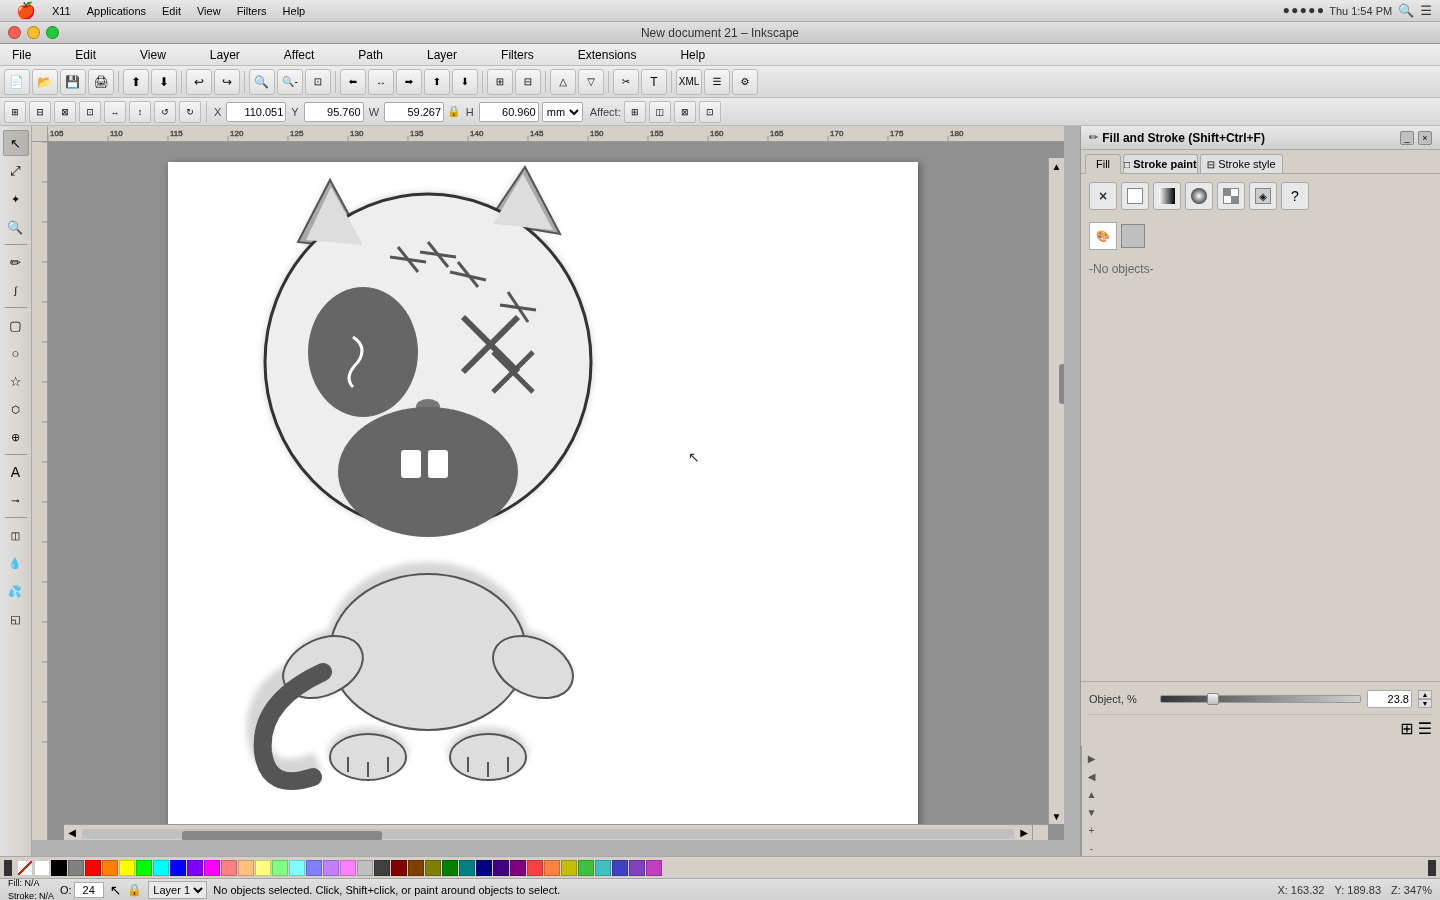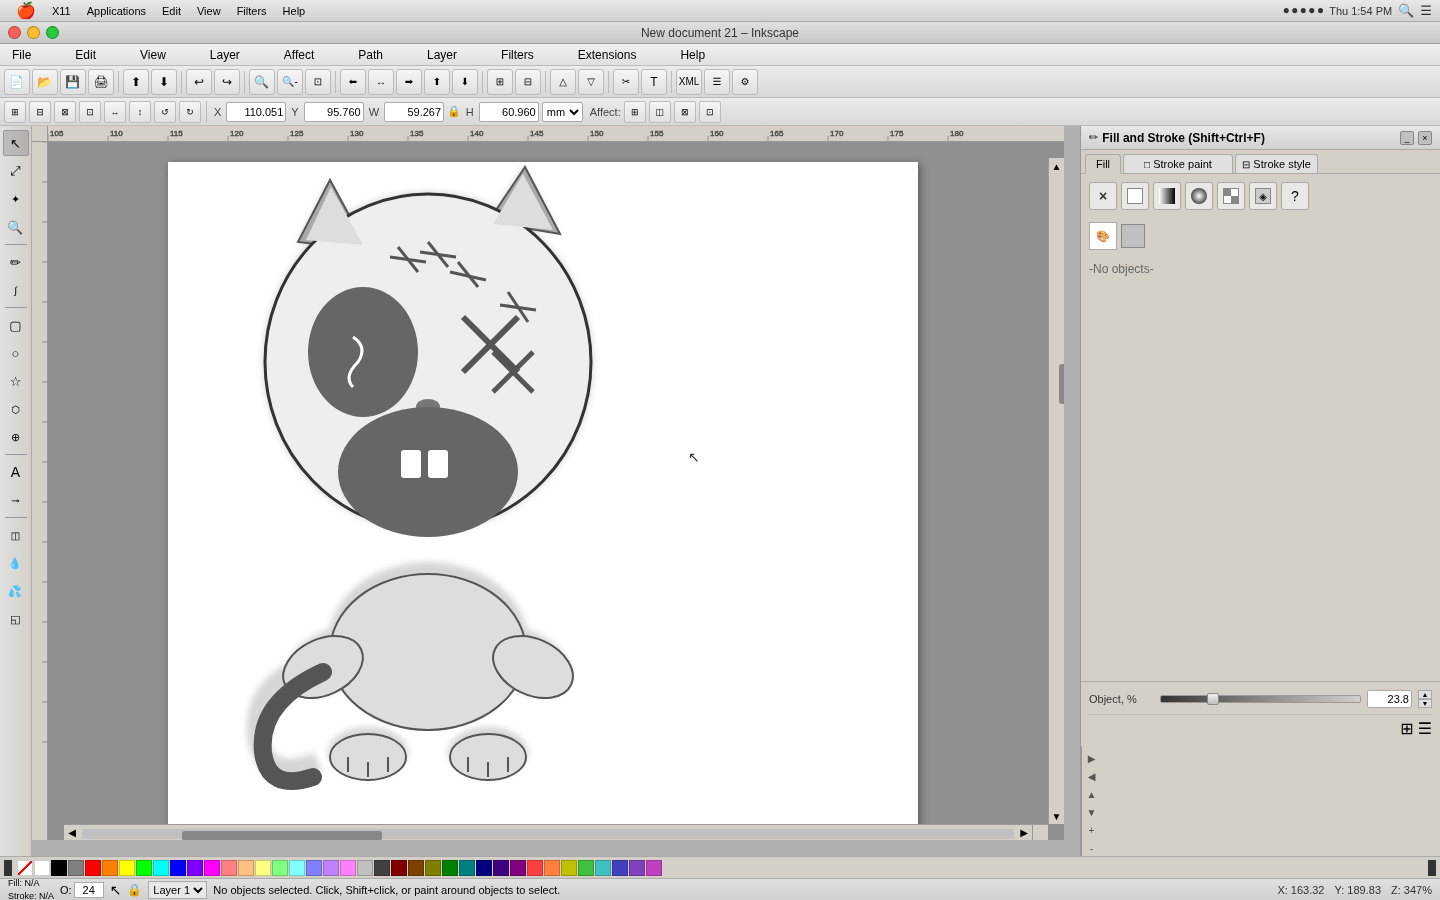--- a/index.html
+++ b/index.html
@@ -708,21 +708,21 @@
           <span id="panel-title">Fill and Stroke (Shift+Ctrl+F)</span>
         </div>
         <div class="panel-btns">
           <div class="panel-btn">_</div>
           <div class="panel-btn">×</div>
         </div>
       </div>
 
       <div id="panel-tabs">
         <div class="panel-tab active">Fill</div>
-        <div class="panel-tab" style="padding:3px 20px;">
+        <div class="panel-tab" style="padding:3px 0;font-weight:bold;">
           <span style="font-size:10px;">□</span> <span>Stroke paint</span>
         </div>
         <div class="panel-tab" style="padding:3px 6px;">
           <span style="font-size:10px;">⊟</span> <span>Stroke style</span>
         </div>
       </div>
 
       <div id="panel-content">
         <div class="fill-buttons">
           <div class="fill-btn x-btn">×</div>

